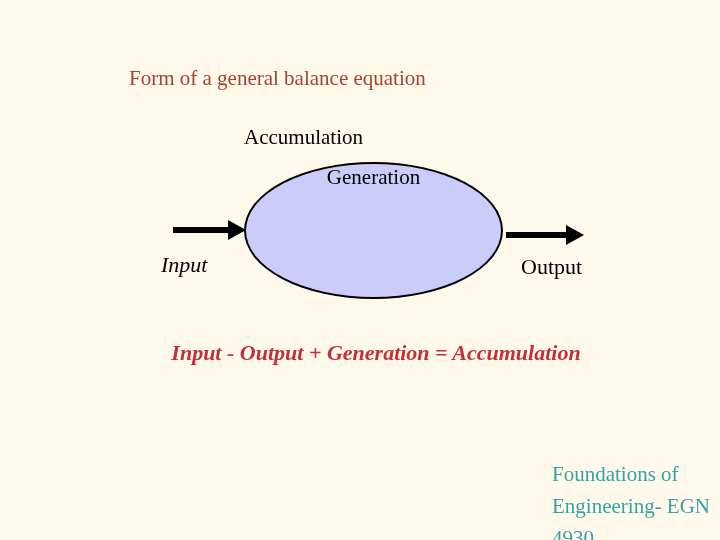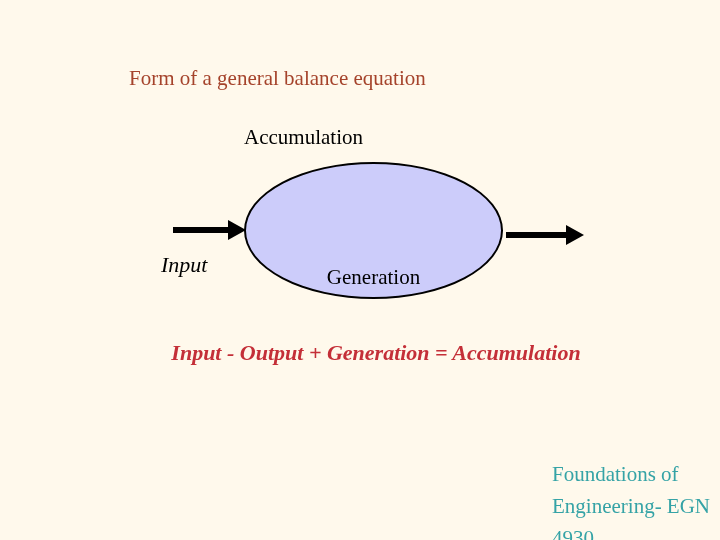--- a/index.html
+++ b/index.html
@@ -42,21 +42,21 @@
   .ellipse {
     position: absolute;
     left: 228px;
     top: 146px;
     width: 259px;
     height: 137px;
     background: var(--ellipse-fill);
     border: 2px solid var(--ink);
     border-radius: 50%;
     display: flex;
-    align-items: flex-end;
+    align-items: flex-start;
     justify-content: center;
   }
   .gen-label {
     font-size: 21px;
     color: var(--ink);
     position: relative;
     top: -3px;
   }
   .arrow {
     position: absolute;
@@ -131,20 +131,21 @@
     <div class="head"></div>
   </div>
 
   <div class="arrow arrow-out">
     <div class="shaft"></div>
     <div class="head"></div>
   </div>
 
   <div class="flow-label input">Input</div>
 
+  <div class="flow-label output">Output</div>
 
   <div class="equation">Input - Output + Generation = Accumulation</div>
 
   <div class="footer">
     <div>Foundations of</div>
     <div>Engineering- EGN</div>
     <div>4930</div>
   </div>
 
 </div>

